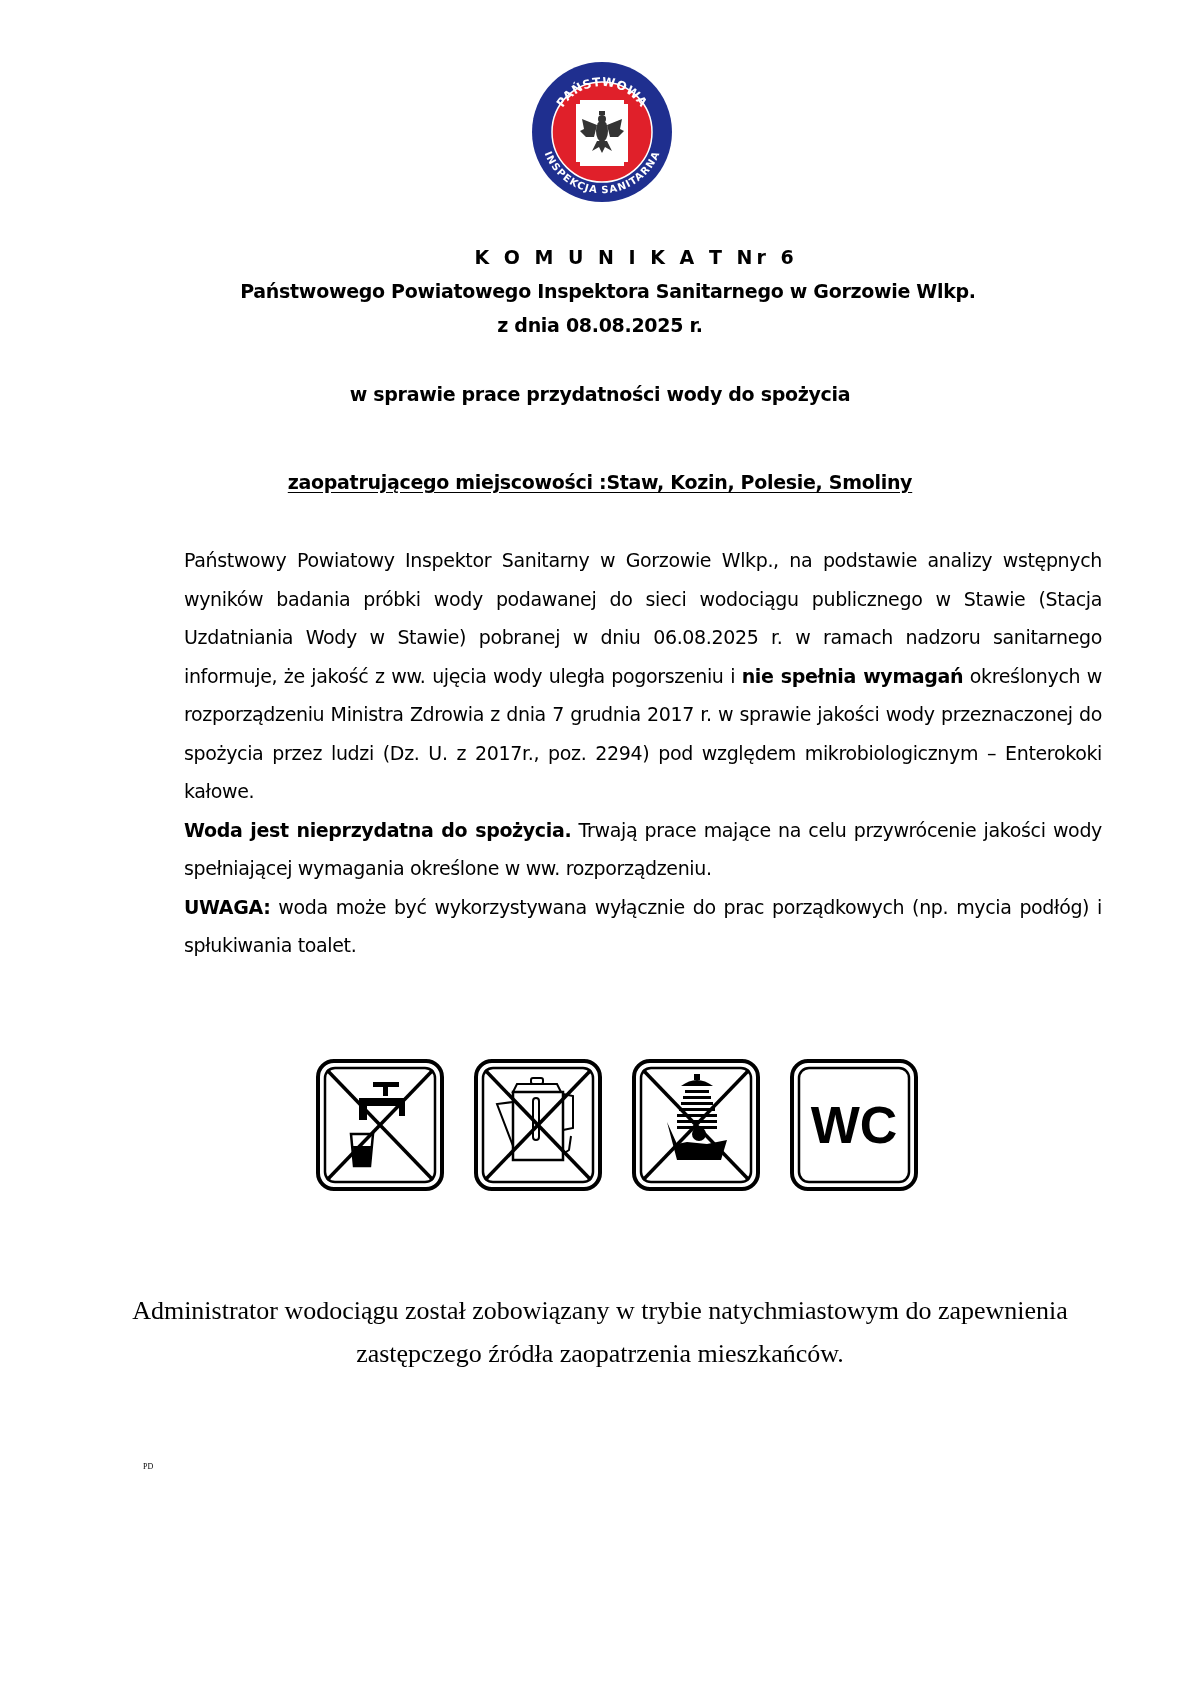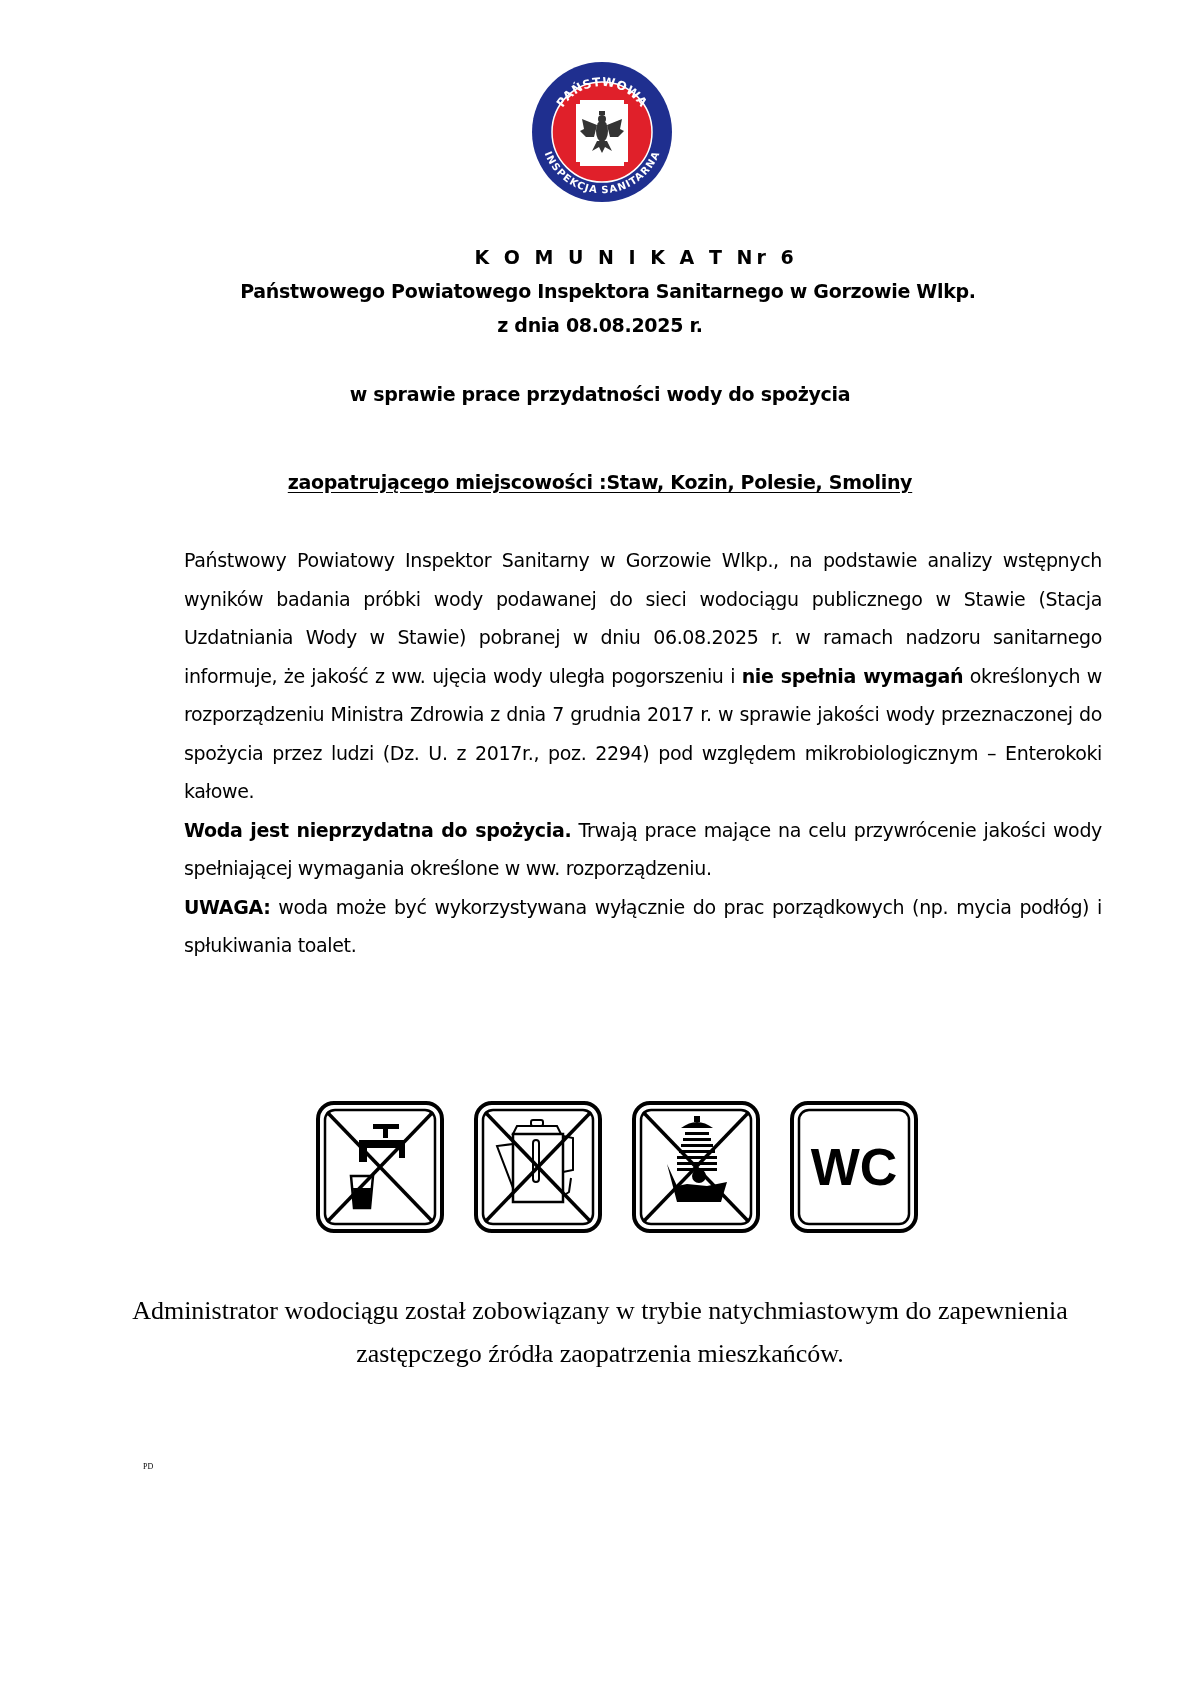--- a/index.html
+++ b/index.html
@@ -34,21 +34,21 @@
       position: absolute; left: 144px; top: 541px; width: 918px;
       font-family: "DejaVu Sans", "Liberation Sans", sans-serif;
       font-size: 19px; line-height: 38.5px; text-align: justify;
       letter-spacing: -0.35px;
       margin-left: 40px;
     }
     .body-text p { margin: 0; }
     .body-text b { font-weight: bold; }
 
     
-    .icons { position: absolute; left: 315px; top: 1100px; height: 140px; display: flex; gap: 28px; }
+    .icons { position: absolute; left: 315px; top: 1052px; height: 140px; display: flex; gap: 28px; align-items: flex-end; }
     .icon-box { width: 130px; height: 134px; }
 
     
     .foot {
       position: absolute; left: 0; width: 1200px; text-align: center;
       font-family: "Liberation Serif", "DejaVu Serif", serif; font-size: 26px;
     }
     .foot-1 { top: 1296px; }
     .foot-2 { top: 1339px; }
     .foot-3 { top: 1381px; font-weight: bold; }

